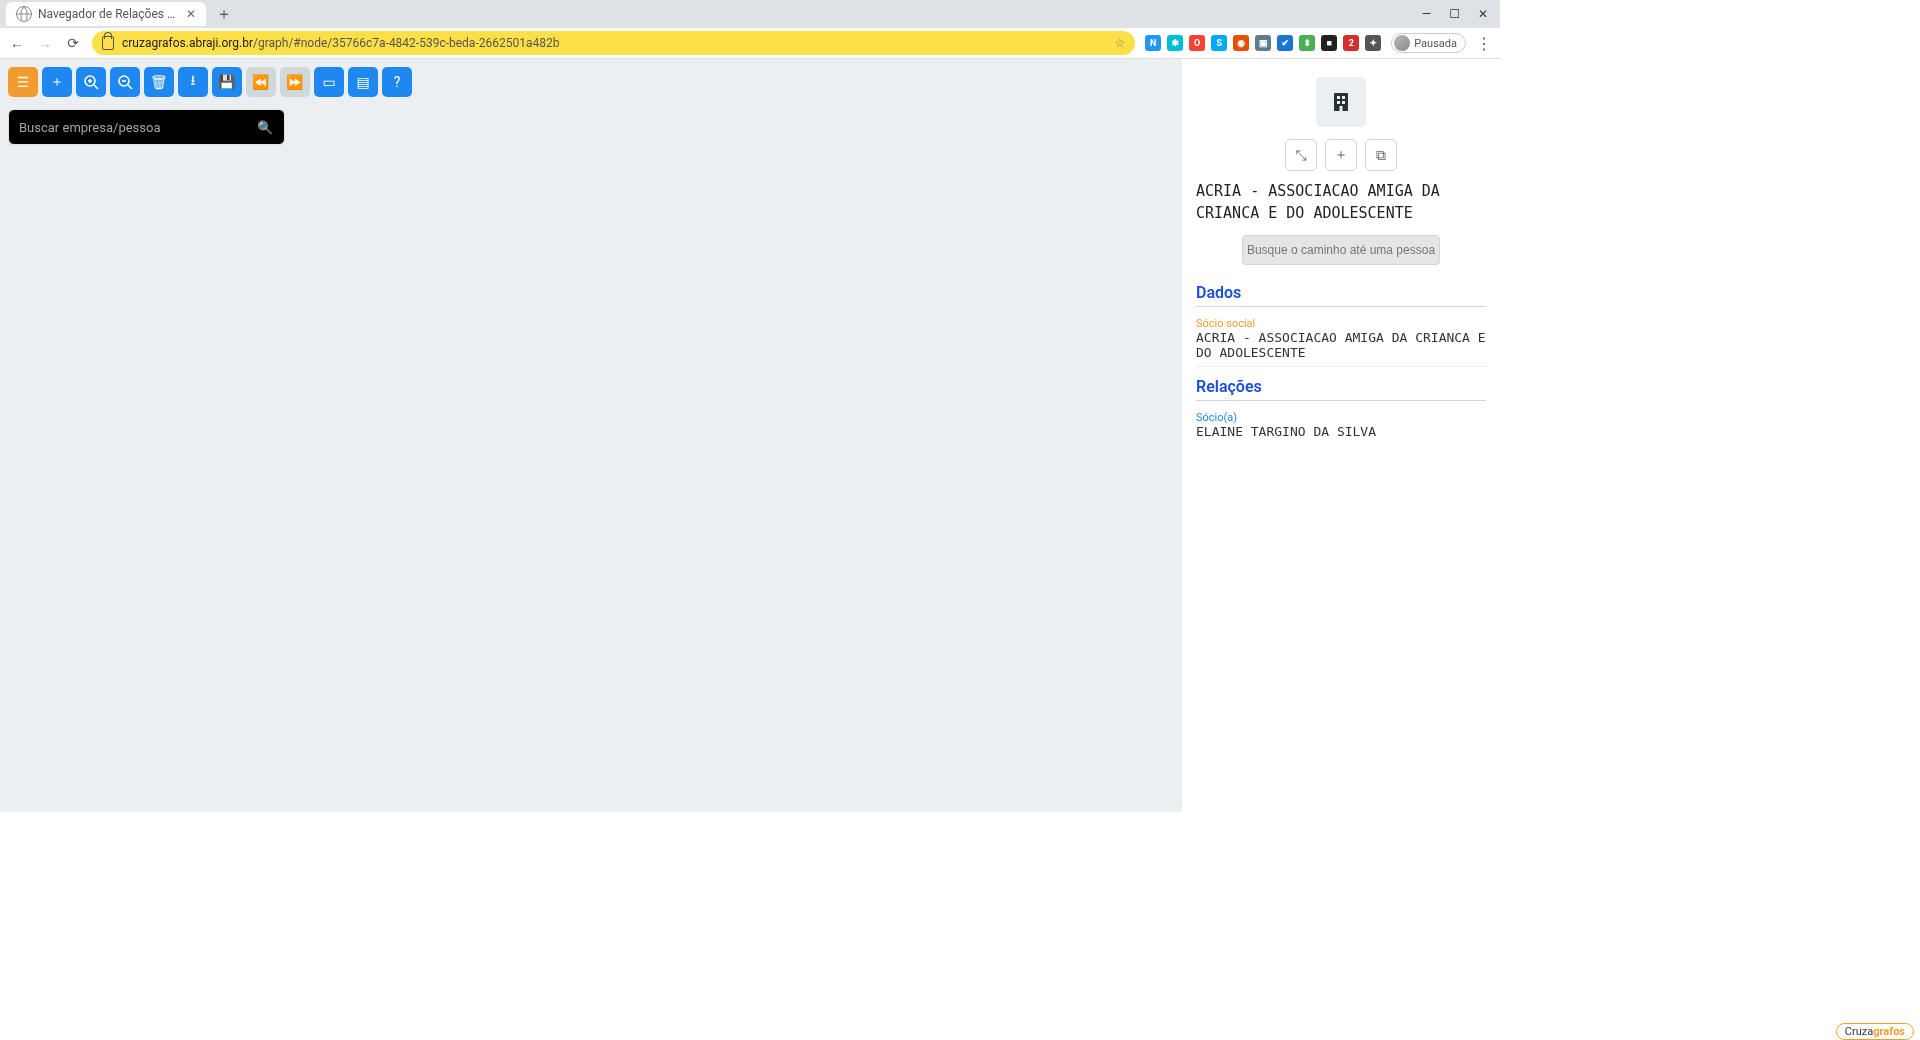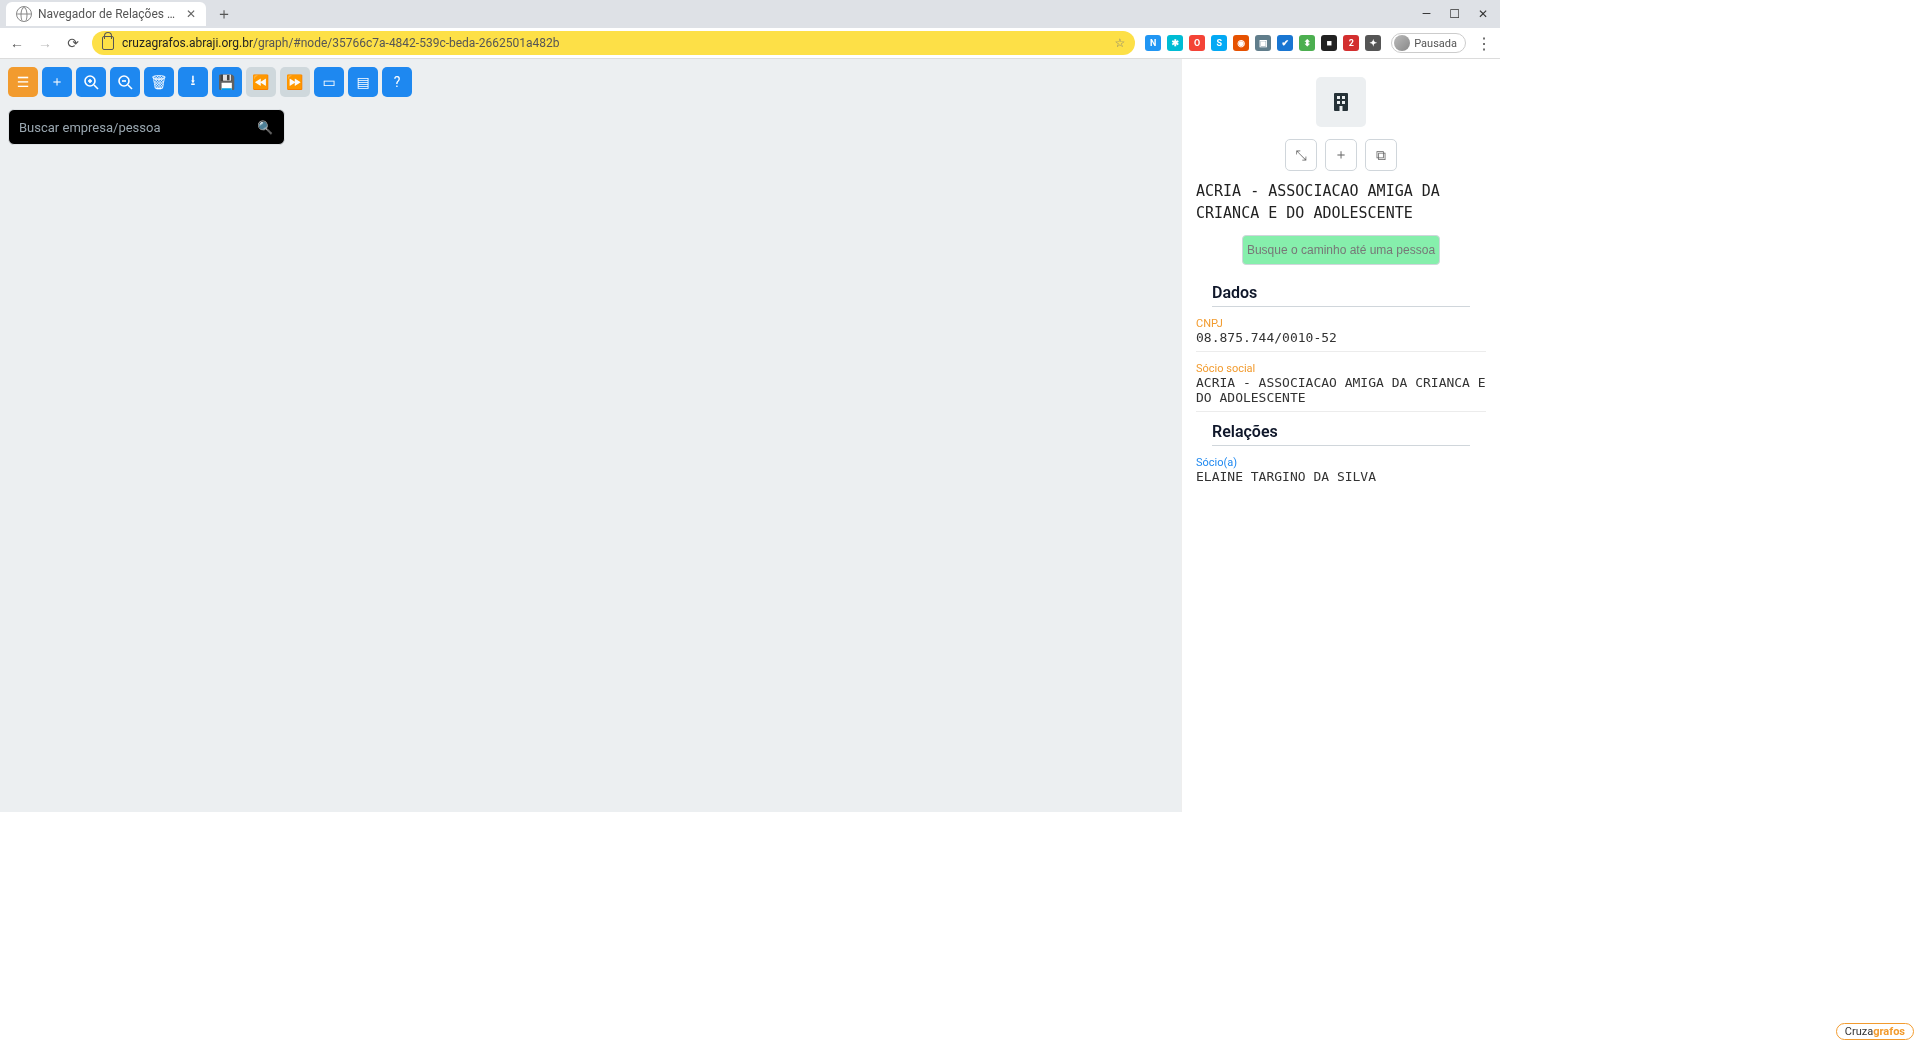--- a/index.html
+++ b/index.html
@@ -41,22 +41,22 @@
   .graph{position:absolute;inset:0}
   .node circle.halo{fill:#fff;stroke:rgba(0,0,0,.2)}
   .node-label{font-size:11px;font-weight:700;fill:#2b2b2b;text-anchor:middle}
   .edge-label{font-size:11px;fill:#222}
   
   .panel{width:290px;border-left:1px solid #eee;padding:14px 14px 8px;overflow:auto;position:relative}
   .panel .bigicon{width:50px;height:50px;margin:4px auto 12px;background:#eceff1;border-radius:5px;display:flex;align-items:center;justify-content:center}
   .panel .actions{display:flex;justify-content:center;gap:8px;margin-bottom:10px}
   .panel .act{width:30px;height:30px;border:1px solid #d0d6db;border-radius:5px;display:flex;align-items:center;justify-content:center;color:#666;font-size:14px;background:#fff}
   .title{font-family:ui-monospace,Consolas,monospace;font-size:15px;color:#222;margin:6px 0 10px;line-height:1.45}
-  .findperson{display:block;margin:8px auto 18px;border:1px solid #d0d6db;background:#86efac;color:#777;font-size:12px;padding:7px 4px;border-radius:4px}
-  h3{font-size:16px;font-weight:600;margin:10px 16px 0;color:#0f172a;border-bottom:1px solid #d0d6db;padding-bottom:4px}
+  .findperson{display:block;margin:8px auto 18px;border:1px solid #d0d6db;background:#e5e5e5;color:#777;font-size:12px;padding:7px 4px;border-radius:4px}
+  h3{font-size:16px;font-weight:600;margin:10px 0 0;color:#1d4ed8;border-bottom:1px solid #d0d6db;padding-bottom:4px}
   .field{margin-top:10px;border-bottom:1px solid #ececec;padding-bottom:6px}
   .field .lbl{font-size:11px;color:#f29b2e}
   .field .val{font-family:ui-monospace,Consolas,monospace;font-size:13px;color:#333}
   .rel .lbl{font-size:11px;color:#1e88f0;margin-top:10px}
   .rel .val{font-family:ui-monospace,Consolas,monospace;font-size:13px;color:#333}
   .brand{position:fixed;right:6px;bottom:0;border:1px solid #f29b2e;border-radius:10px;padding:1px 8px;font-size:11px}
   .brand b{color:#f29b2e}
 </style>
 </head>
 <body>
@@ -192,24 +192,20 @@
       <div class="actions">
         <div class="act">⤡</div>
         <div class="act">＋</div>
         <div class="act">⧉</div>
       </div>
       <div class="title">ACRIA - ASSOCIACAO AMIGA DA CRIANCA E DO ADOLESCENTE</div>
       <button class="findperson">Busque o caminho até uma pessoa</button>
 
       <h3>Dados</h3>
       <div class="field">
-        <div class="lbl">CNPJ</div>
-        <div class="val">08.875.744/0010-52</div>
-      </div>
-      <div class="field">
         <div class="lbl">Sócio social</div>
         <div class="val">ACRIA - ASSOCIACAO AMIGA DA CRIANCA E DO ADOLESCENTE</div>
       </div>
 
       <h3>Relações</h3>
       <div class="rel">
         <div class="lbl">Sócio(a)</div>
         <div class="val">ELAINE TARGINO DA SILVA</div>
       </div>
     </div>

